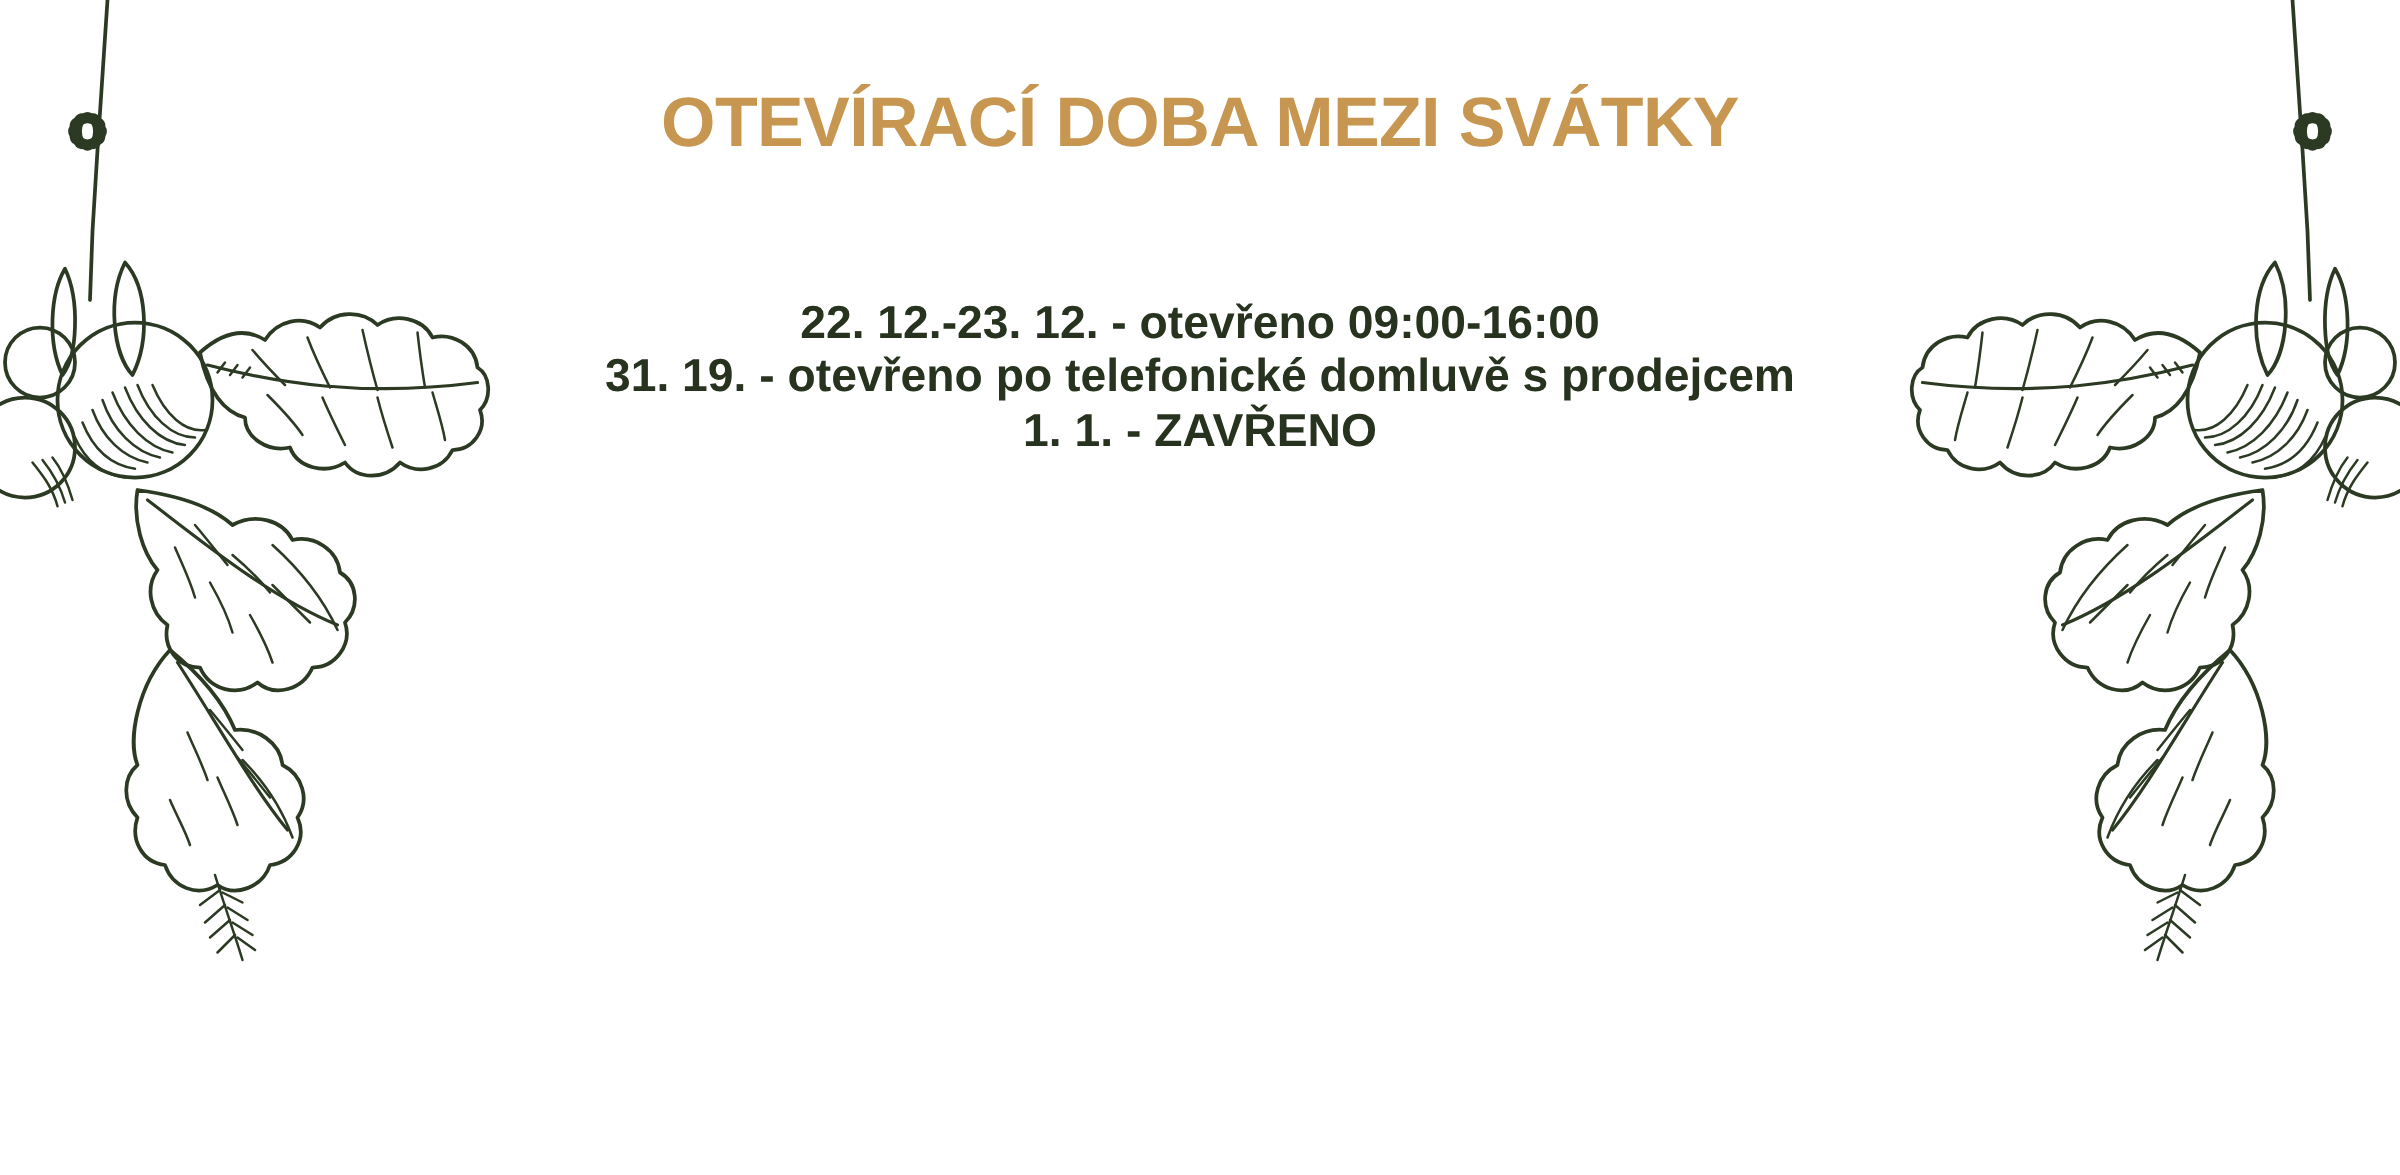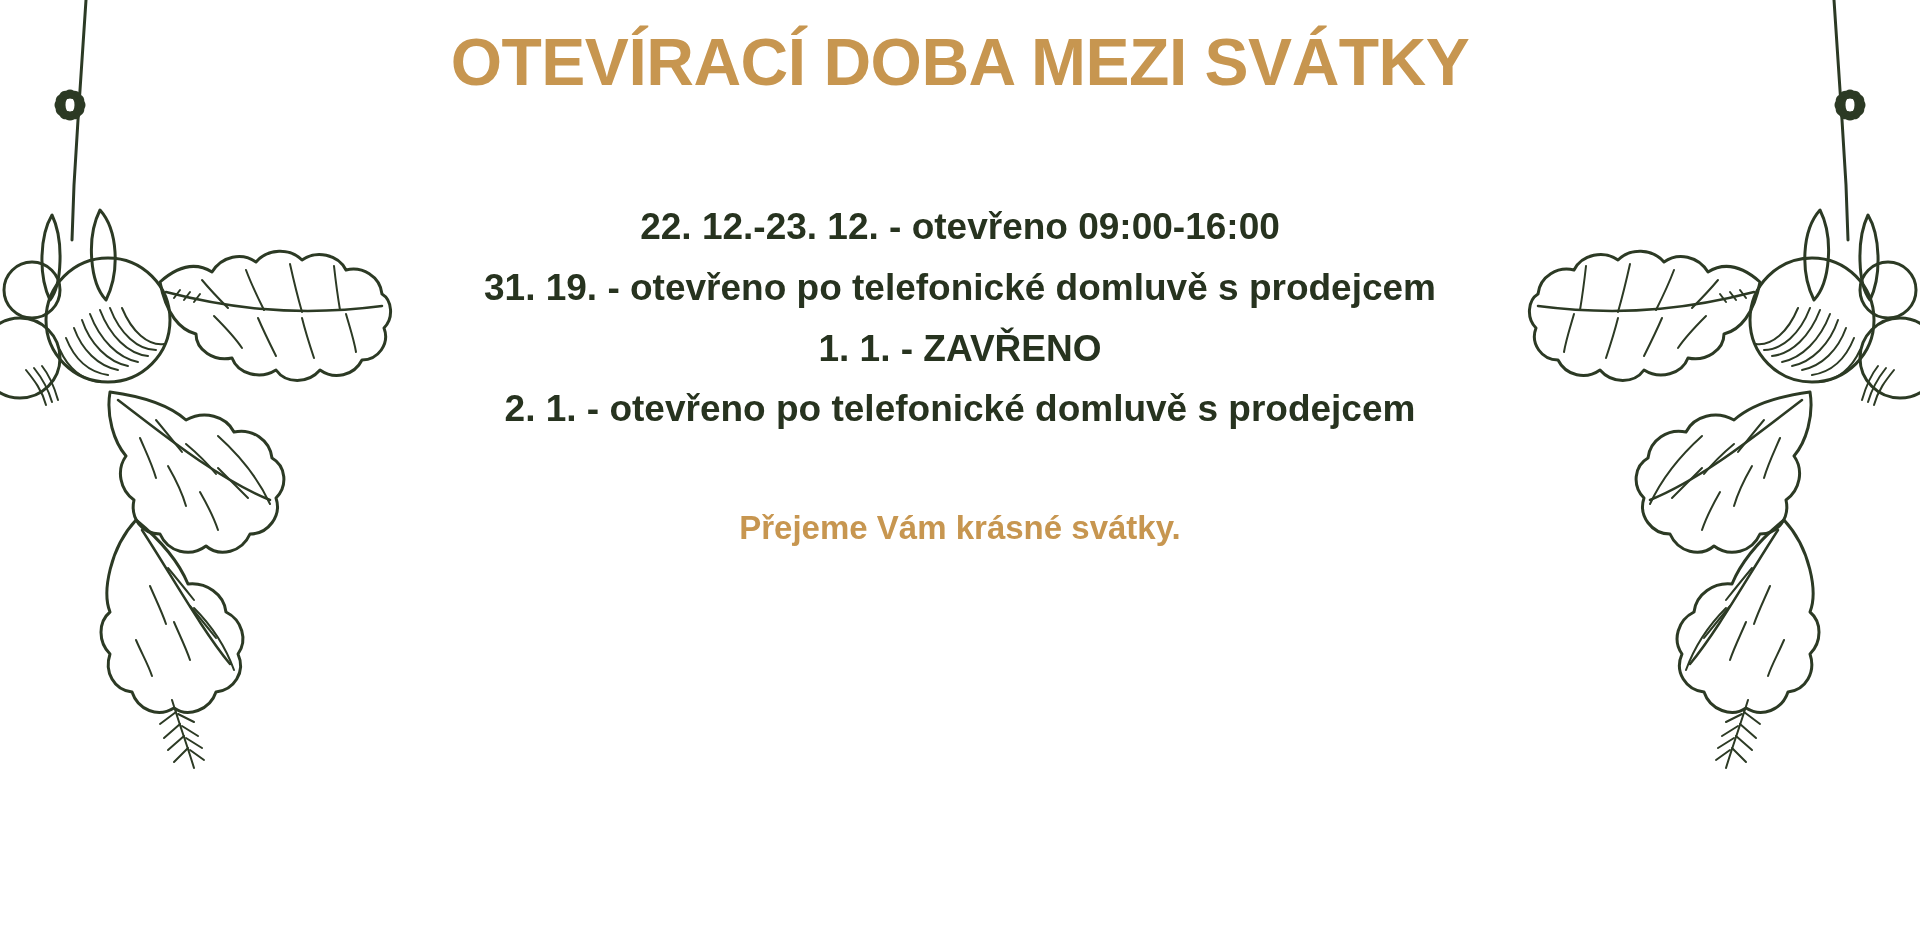--- a/index.html
+++ b/index.html
@@ -41,36 +41,36 @@
   .content {
     position:absolute;
     left:0; right:0; top:0;
     height:940px;
     display:flex;
     flex-direction:column;
     align-items:center;
   }
 
   .title {
-    margin-top:28px;
-    font-size:66px;
+    margin-top:69px;
+    font-size:56px;
     font-weight:700;
     letter-spacing:-0.5px;
     color:#c79650;
     text-align:center;
     line-height:1.05;
     white-space:nowrap;
   }
 
   .schedule {
     margin-top:108px;
     display:flex;
     flex-direction:column;
     align-items:center;
-    gap:17px;
+    gap:0;
   }
 
   .schedule-line {
     font-size:37px;
     font-weight:700;
     color:#27331f;
     text-align:center;
     line-height:1.18;
     white-space:nowrap;
   }
@@ -349,19 +349,17 @@
   </div>
 
   <div class="content">
 
     <h1 class="title">OTEVÍRACÍ DOBA MEZI SVÁTKY</h1>
 
     <div class="schedule">
       <div class="schedule-line">22. 12.-23. 12. - otevřeno 09:00-16:00</div>
       <div class="schedule-line">31. 19. - otevřeno po telefonické domluvě s prodejcem</div>
       <div class="schedule-line">1. 1. - ZAVŘENO</div>
-      <div class="schedule-line">2. 1. - otevřeno po telefonické domluvě s prodejcem</div>
     </div>
 
-    <div class="closing">Přejeme Vám krásné svátky.</div>
 
   </div>
 </div>
 
 </body></html>

